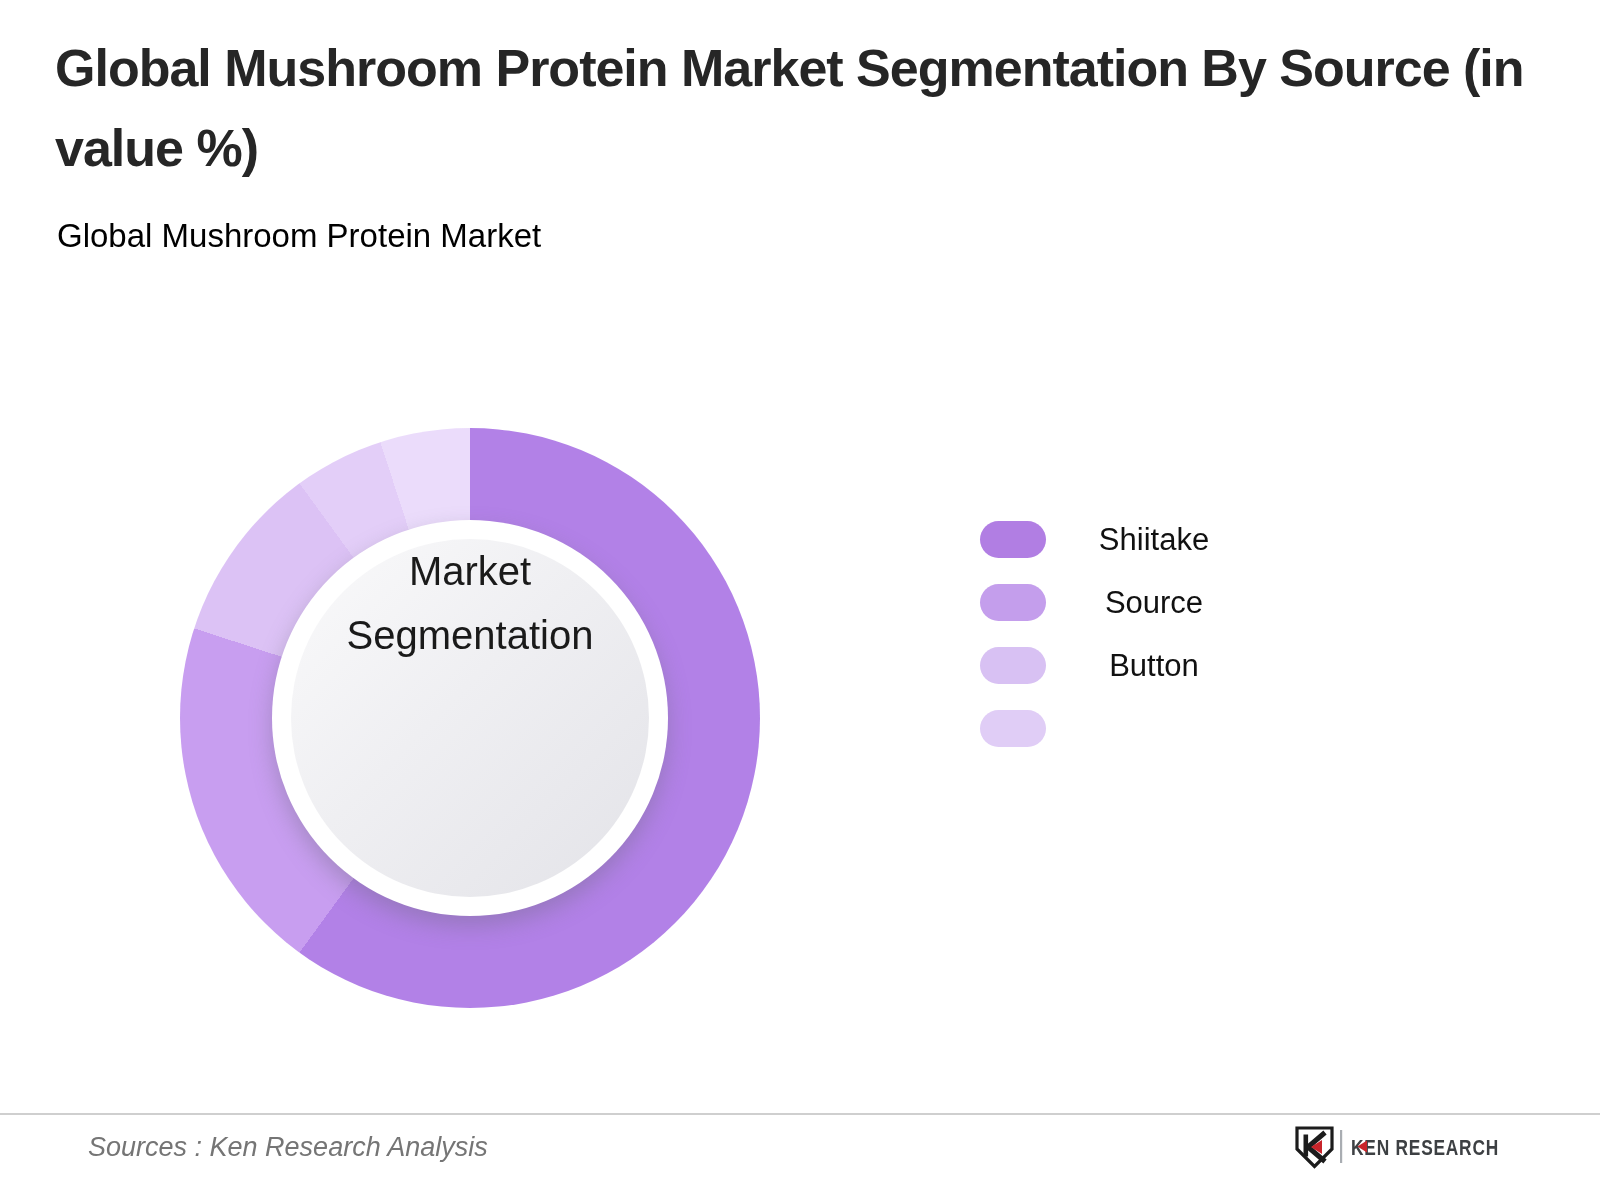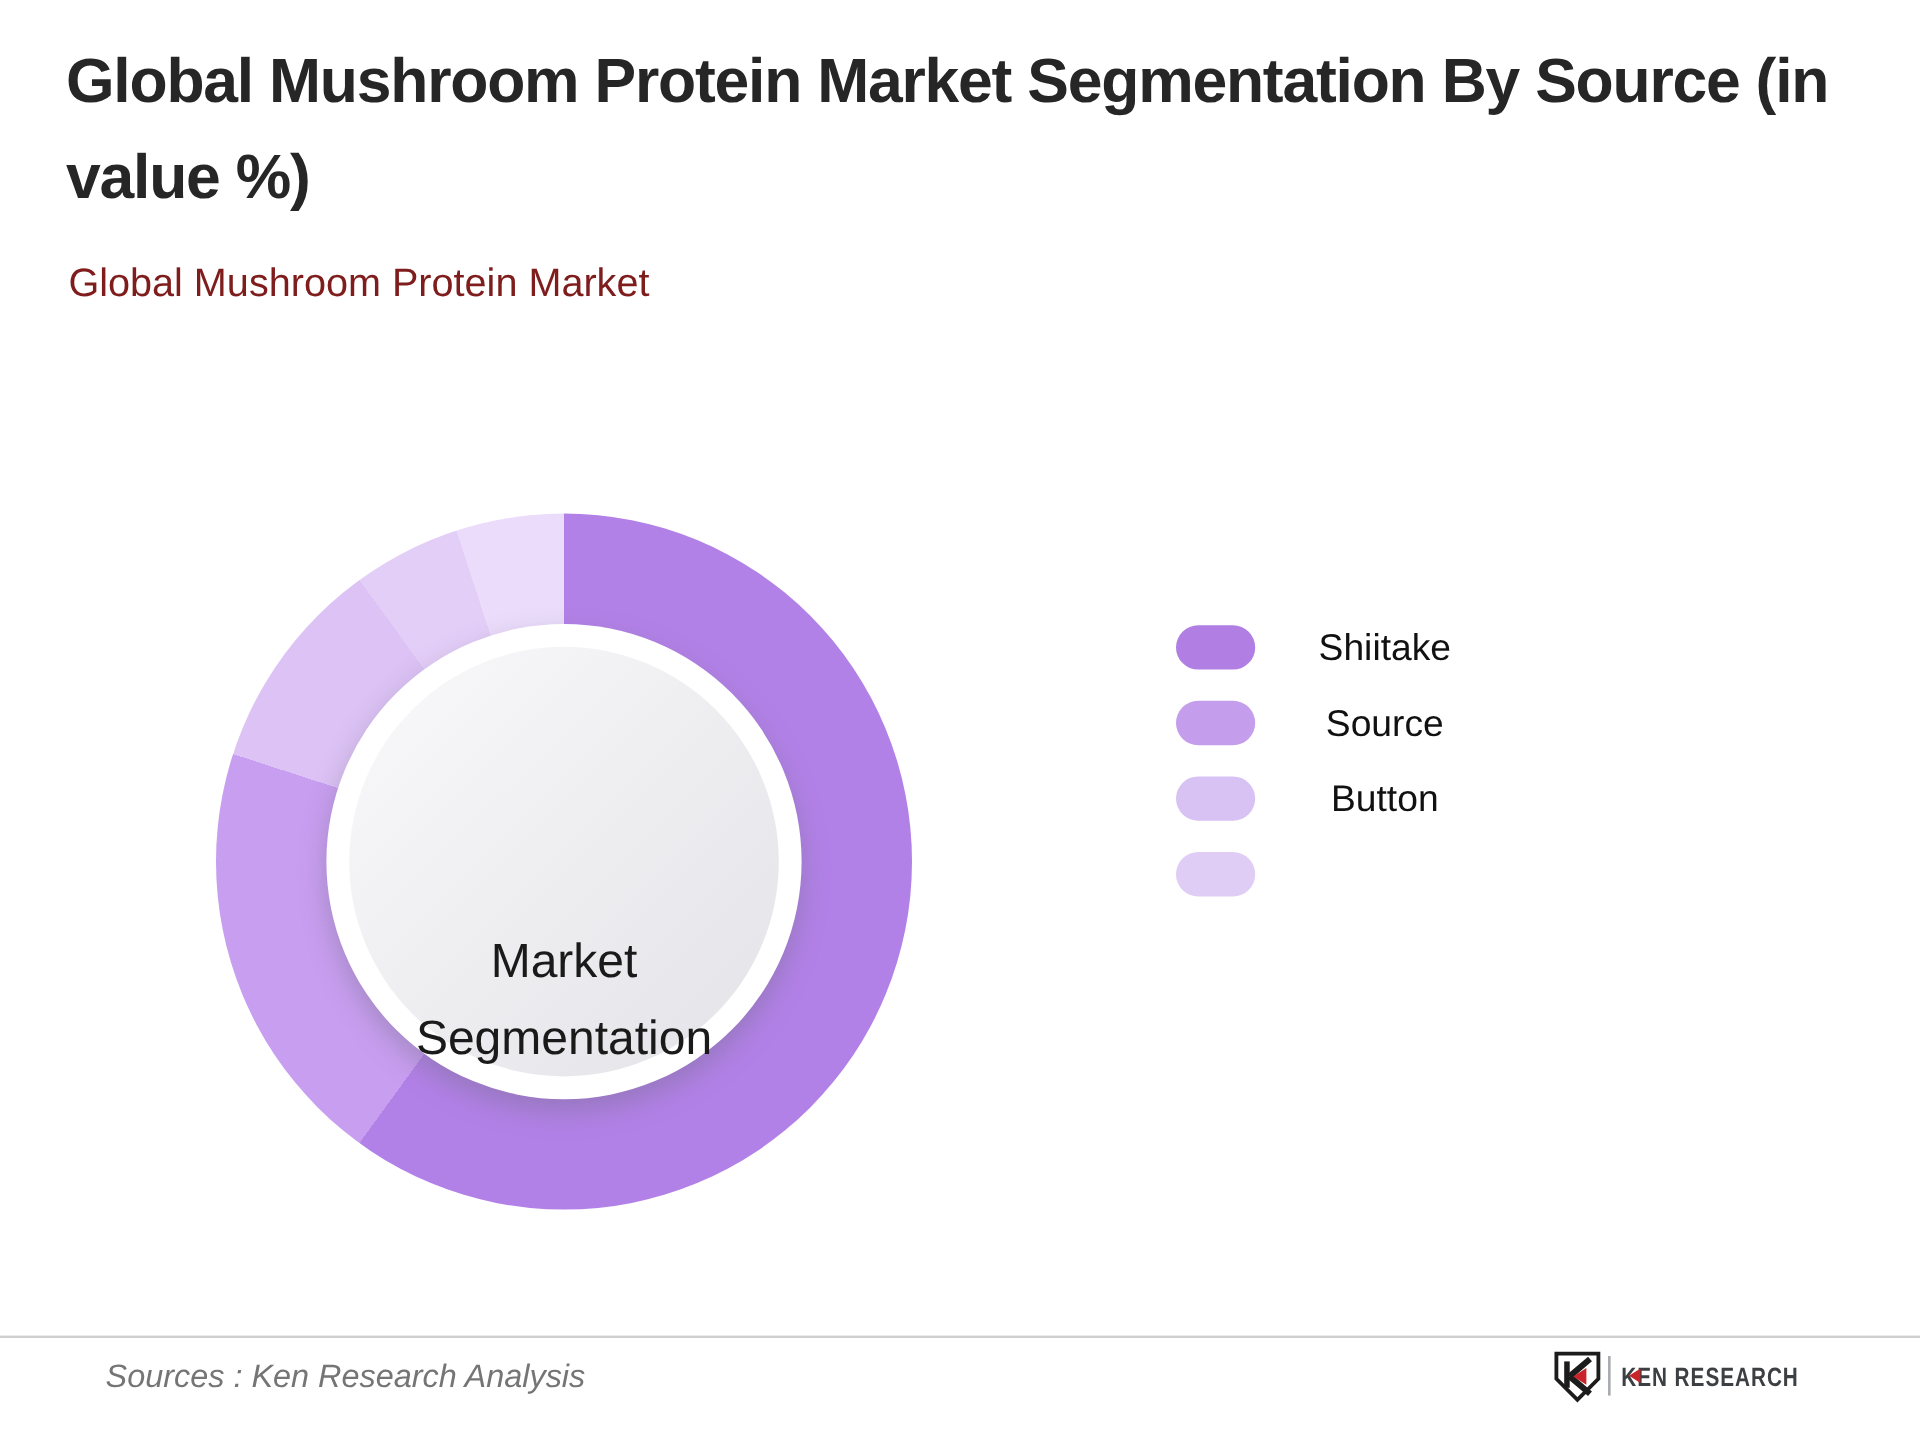--- a/index.html
+++ b/index.html
@@ -7,36 +7,36 @@
     width:1600px;height:1200px;position:relative;background:#ffffff;
     font-family:"Liberation Sans", sans-serif;overflow:hidden;
   }
   .page-title{
     position:absolute;left:55px;top:28px;width:1510px;
     font-size:52px;font-weight:700;color:#262626;line-height:80px;
     letter-spacing:-1px;margin:0;
   }
   .subtitles{
     position:absolute;left:57px;top:212px;
-    font-size:33px;color:#7f1d1d;line-height:48px;
+    font-size:33px;color:#000000;line-height:48px;
   }
   
   .donut-wrap{position:absolute;left:180px;top:428px;width:580px;height:580px;}
   .donut-ring{
     position:absolute;inset:0;border-radius:50%;
     background:#c9a1f0; 
   }
   .donut-hole{
     position:absolute;inset:92px;border-radius:50%;background:#ffffff;
     box-shadow:0 10px 22px rgba(110,105,130,0.40);
   }
   .donut-core{
     position:absolute;inset:111px;border-radius:50%;
     background:linear-gradient(135deg,#fafafb 0%,#efeff2 45%,#e3e3e8 100%);
-    display:flex;align-items:flex-end;justify-content:center;text-align:center;
+    display:flex;align-items:flex-start;justify-content:center;text-align:center;
   }
   .donut-core .center-label{
     font-size:40px;line-height:64px;color:#1a1a1a;
   }
   
   .legend{position:absolute;left:980px;top:521px;display:flex;flex-direction:column;gap:26px;}
   .legend-row{display:flex;align-items:center;}
   .legend-swatch{width:66px;height:37px;border-radius:19px;flex:0 0 auto;background:#ccc;}
   .legend-label{width:216px;text-align:center;font-size:31px;color:#111111;}
   

